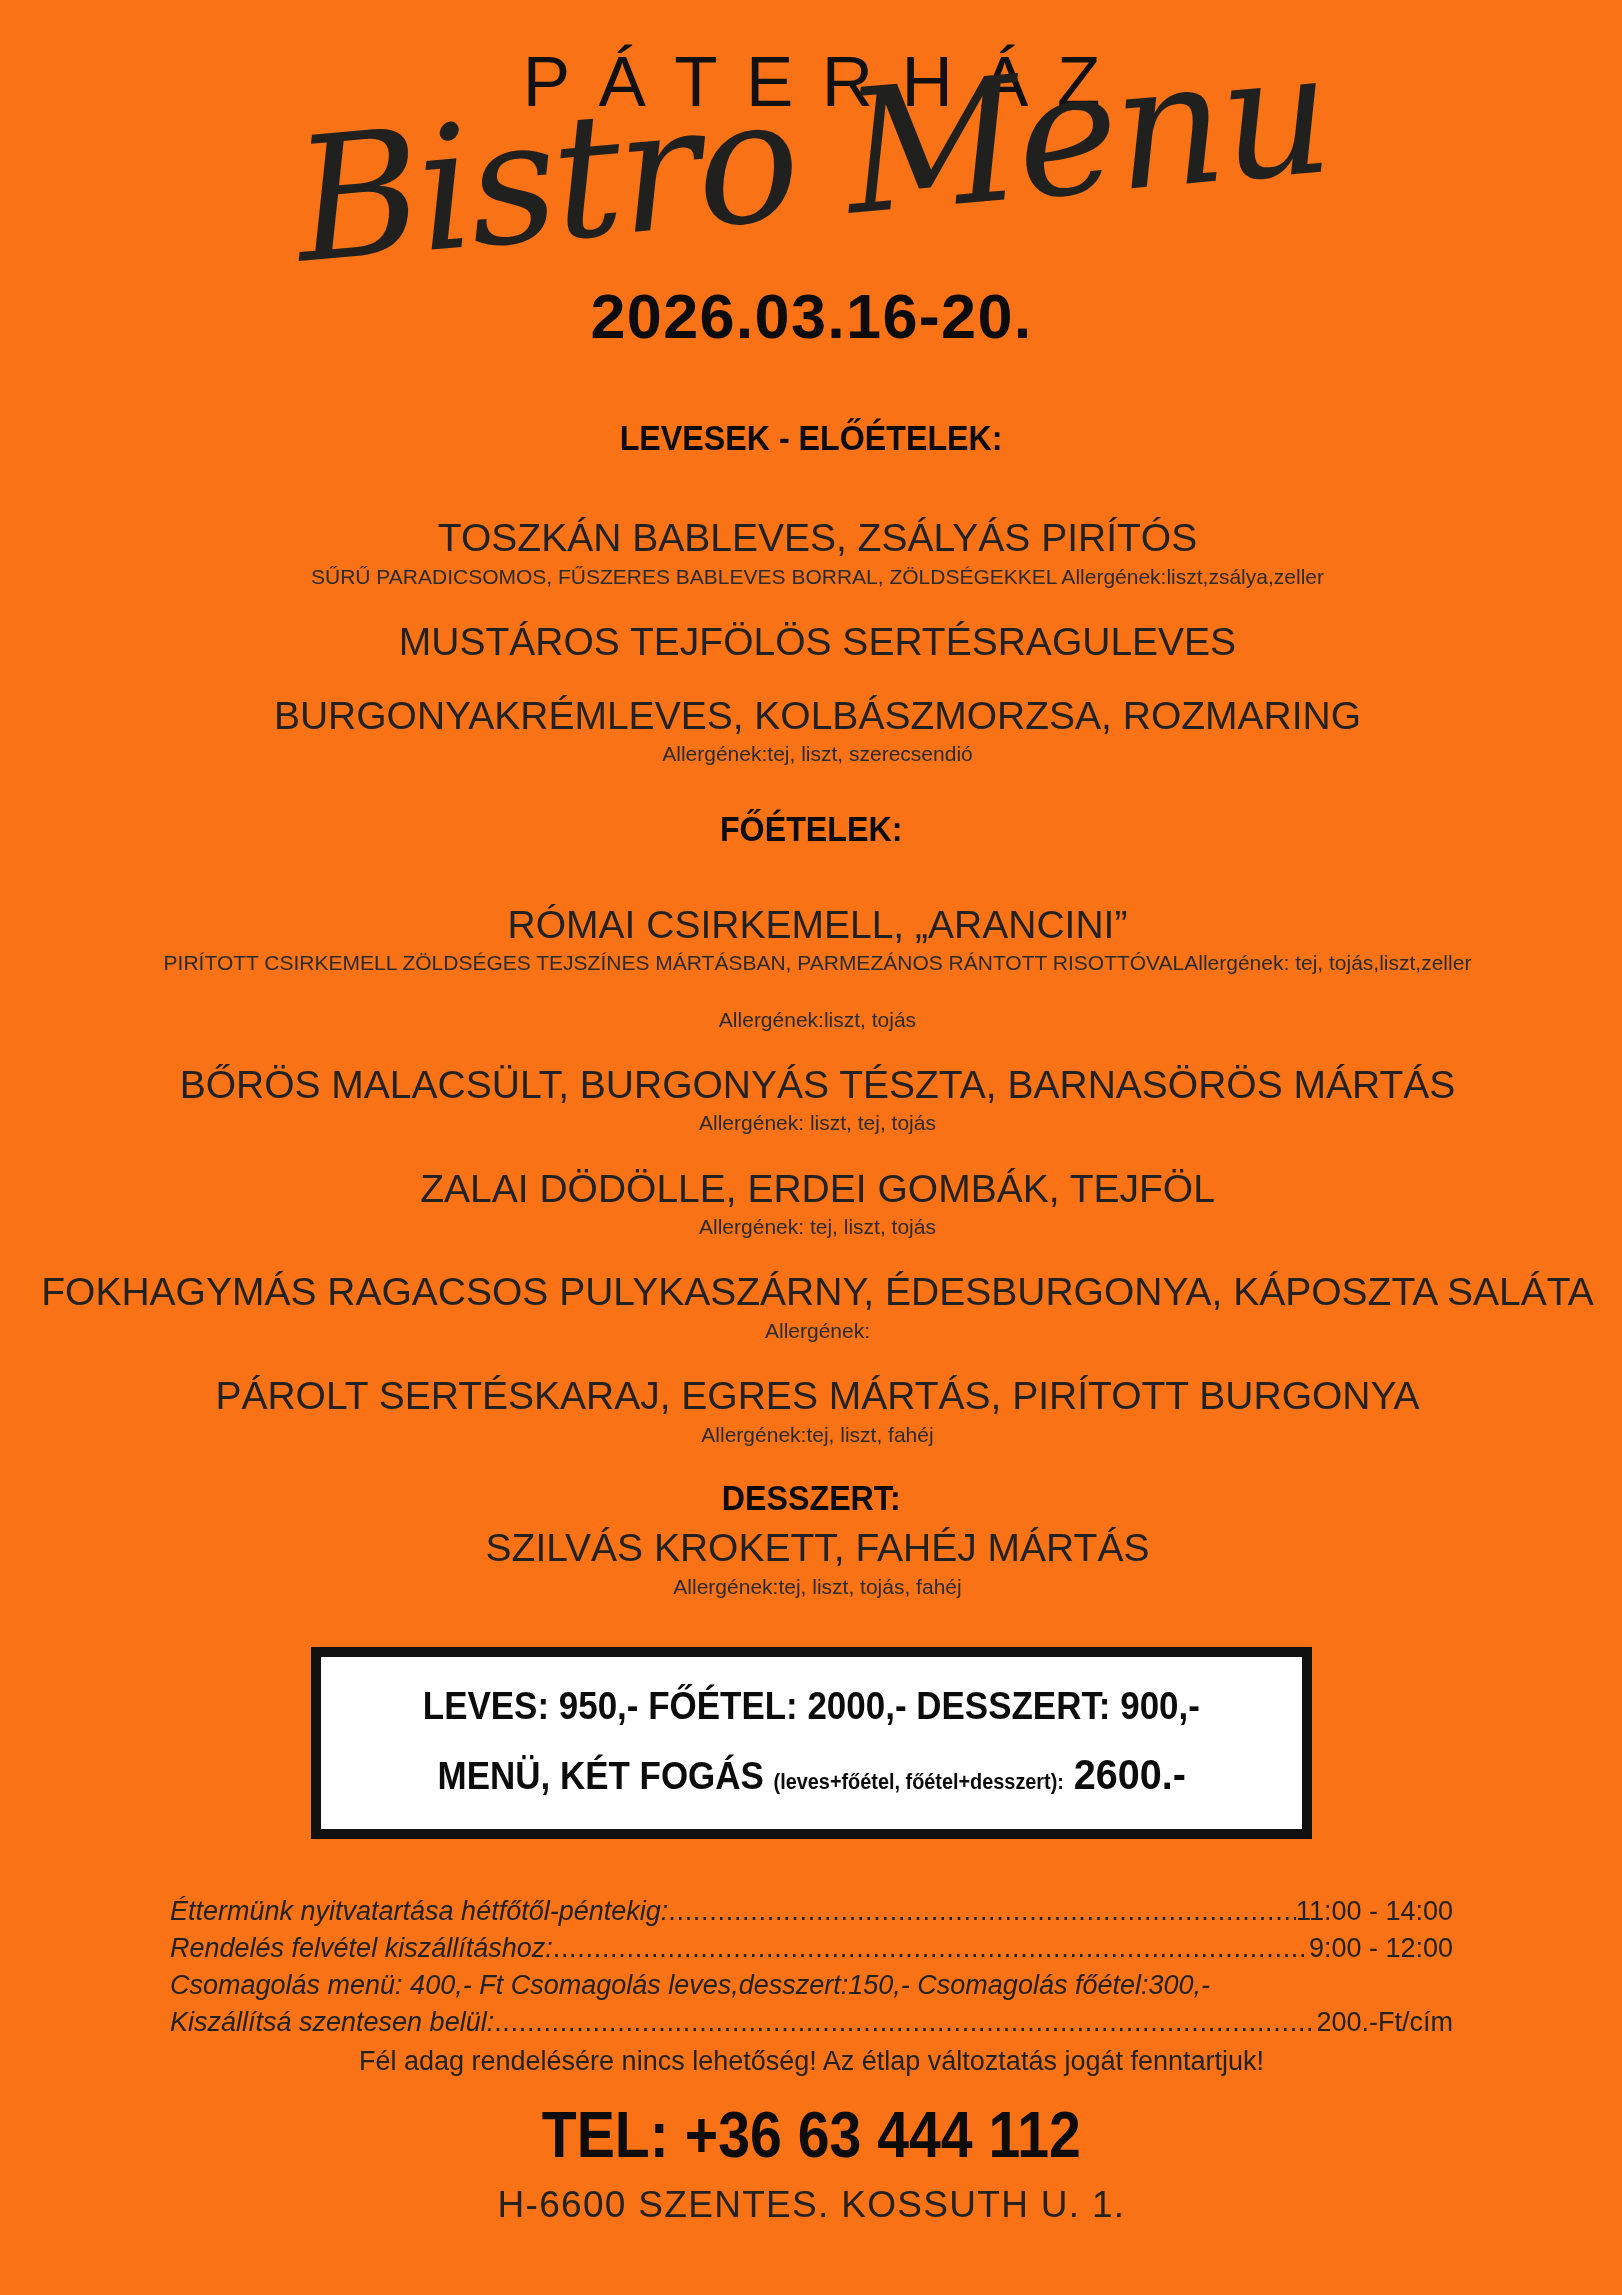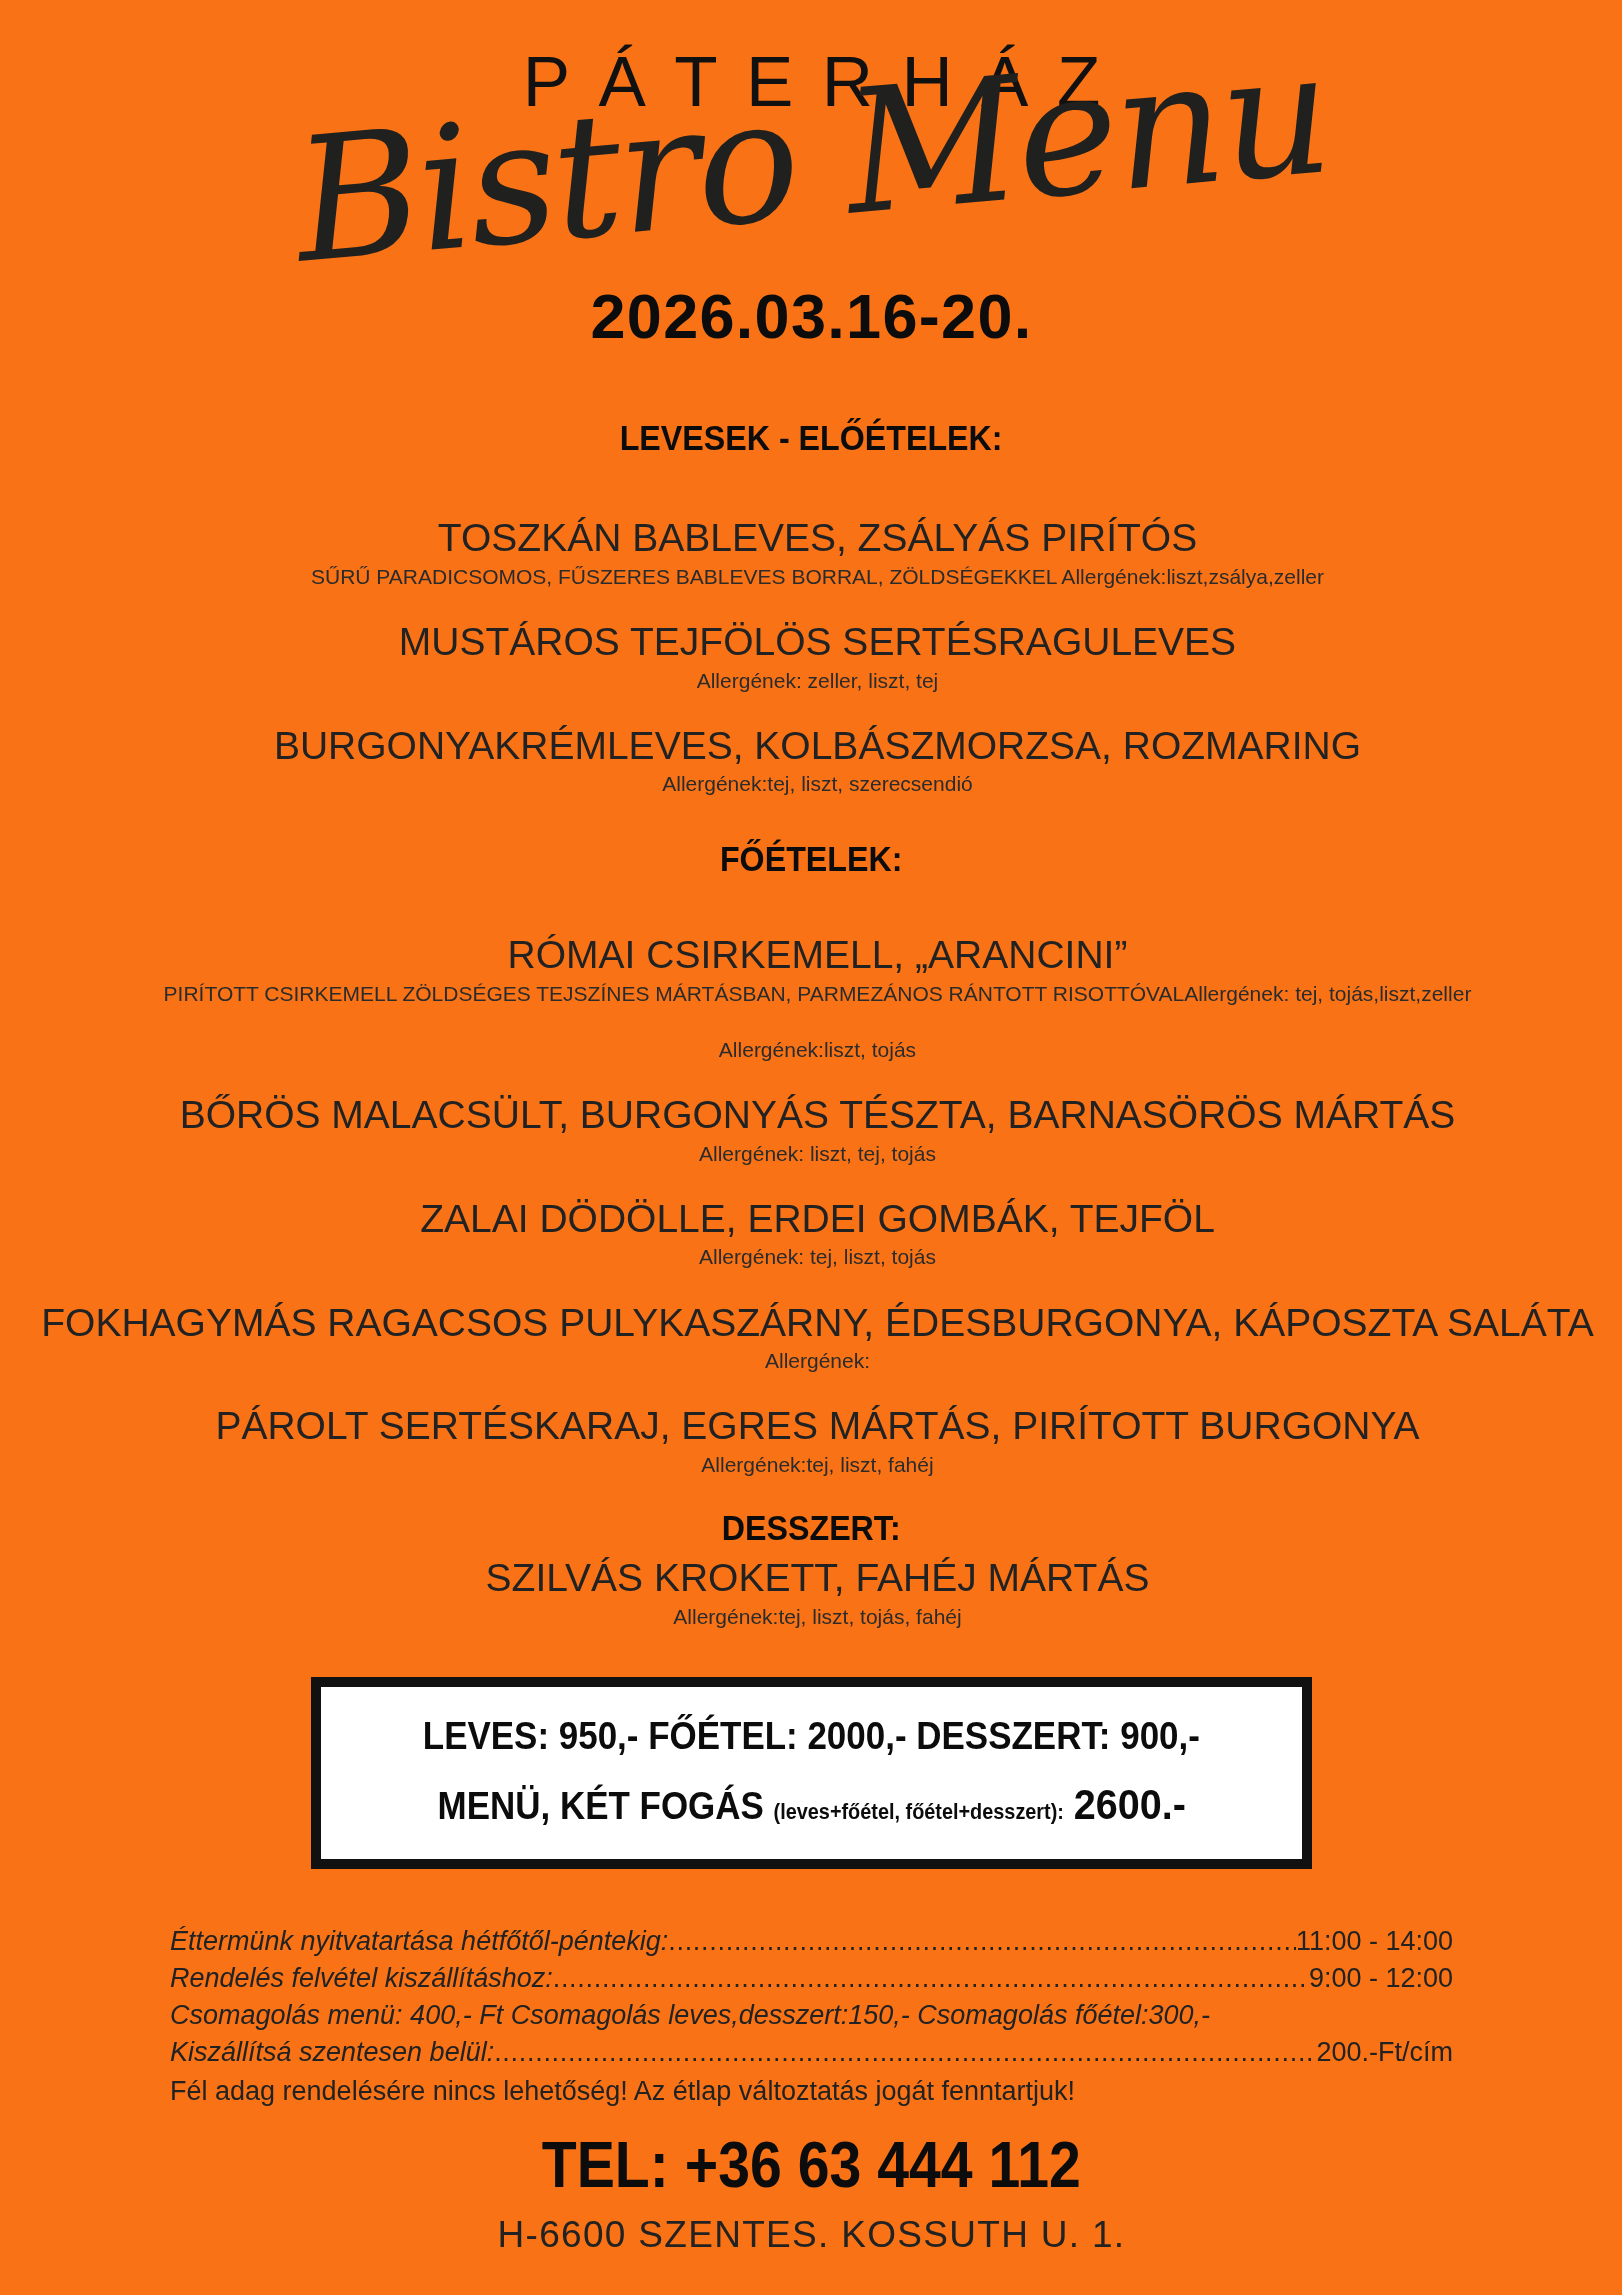--- a/index.html
+++ b/index.html
@@ -124,21 +124,21 @@
     flex: 1 1 auto;
     overflow: hidden;
     white-space: nowrap;
     min-width: 0;
   }
   .info-line .leader::after {
     content: "......................................................................................................................................................................................................";
     letter-spacing: 0.7px;
   }
   .info-line .val { flex: 0 0 auto; white-space: nowrap; }
-  .info-note { margin-top: 1.3px; }
+  .info-note { text-align: center; margin-top: 1.3px; }
 
   
   .tel {
     margin-top: 17px;
     font-size: 65px;
     font-weight: 700;
     color: #0c0c0c;
     letter-spacing: 0;
   }
   .tel .cond-b { transform: scaleX(0.88); }
@@ -164,21 +164,20 @@
 
   <section class="menu-section levesek">
     <h2 class="section-heading"><span class="cond-b">LEVESEK - ELŐÉTELEK:</span></h2>
 
     <div class="item">
       <div class="item-name">TOSZKÁN BABLEVES, ZSÁLYÁS PIRÍTÓS</div>
       <div class="item-details">SŰRŰ PARADICSOMOS, FŰSZERES BABLEVES BORRAL, ZÖLDSÉGEKKEL Allergének:liszt,zsálya,zeller</div>
     </div>
     <div class="item">
       <div class="item-name">MUSTÁROS TEJFÖLÖS SERTÉSRAGULEVES</div>
-      <div class="item-details">Allergének: zeller, liszt, tej</div>
     </div>
     <div class="item">
       <div class="item-name">BURGONYAKRÉMLEVES, KOLBÁSZMORZSA, ROZMARING</div>
       <div class="item-details">Allergének:tej, liszt, szerecsendió</div>
     </div>
   </section>
 
   <section class="menu-section foetelek">
     <h2 class="section-heading"><span class="cond-b">FŐÉTELEK:</span></h2>
 

